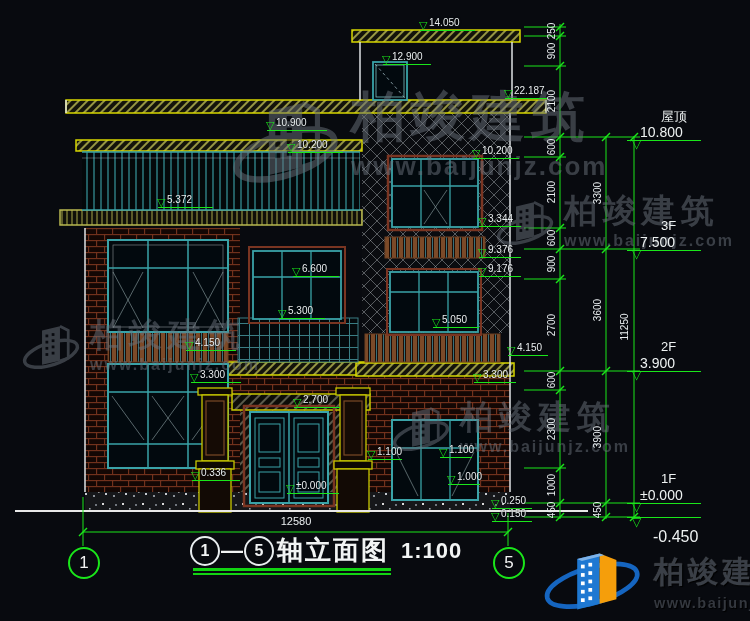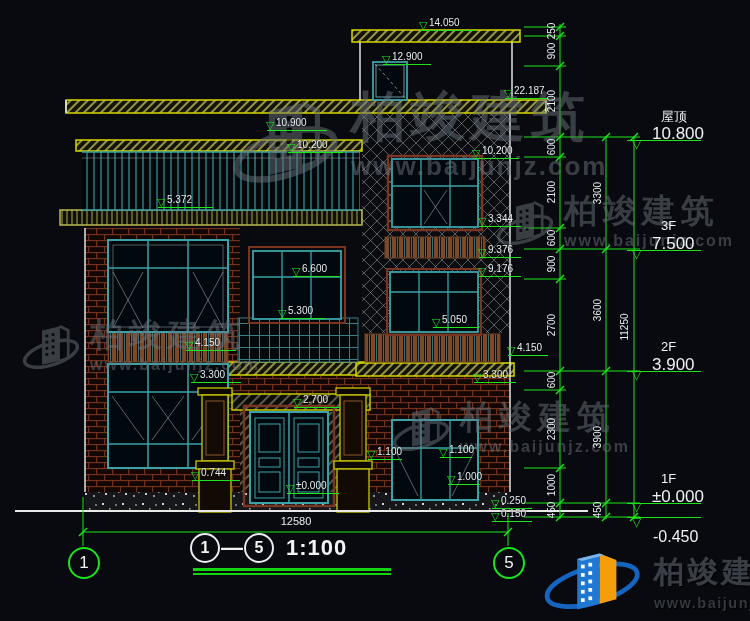--- a/index.html
+++ b/index.html
@@ -11,21 +11,21 @@
   .mk .t{position:absolute;left:4px;bottom:2px;white-space:nowrap;
          font-size:10px;color:#e9eef0;text-shadow:0 0 2px #000;margin-top:43px;}
   .mk .ln{position:absolute;left:-5px;top:0;width:var(--w);height:1px;background:#1ae61a;}
   .mk .tri{position:absolute;left:-6px;top:-10px;color:#1ae61a;font-size:11px;line-height:11px;}
 
   
   .fm{position:absolute;left:627px;top:var(--y);width:0;height:0;}
   .fm .ln{position:absolute;left:0;top:0;width:74px;height:1.2px;background:#1ae61a;}
   .fm .tri{position:absolute;left:5px;top:-2px;color:#1ae61a;font-size:12px;line-height:12px;}
   .fm .name{position:absolute;left:34px;top:-32px;font-size:13px;color:#eef2f2;white-space:nowrap;}
-  .fm .val{position:absolute;left:25px;top:-16px;font-size:17px;color:#eef2f2;white-space:nowrap;}
+  .fm .val{position:absolute;left:13px;top:-16px;font-size:14px;color:#eef2f2;white-space:nowrap;}
   .below-datum{position:absolute;left:627px;top:517px;width:0;height:0;}
   .below-datum .ln{position:absolute;left:0;top:0;width:74px;height:1.2px;background:#1ae61a;}
   .below-datum .tri{position:absolute;left:5px;top:-1px;color:#1ae61a;font-size:12px;line-height:12px;}
   .below-datum .t{position:absolute;left:26px;top:11px;font-size:16px;color:#eef2f2;white-space:nowrap;}
 
   
   .cv{position:absolute;left:var(--x);top:var(--y);font-size:10px;color:#e9eef0;white-space:nowrap;
       transform:translate(-50%,-50%) rotate(-90deg);}
 
   
@@ -474,21 +474,21 @@
       <span class="t">1.100</span>
     </div>
     <div class="mk" style="--x: 453px; --y: 484px; --w: 32px;">
       <span class="tri">▽</span>
       <span class="ln"></span>
       <span class="t">1.000</span>
     </div>
     <div class="mk" style="--x: 197px; --y: 480px; --w: 48px;">
       <span class="tri">▽</span>
       <span class="ln"></span>
-      <span class="t">0.744</span>
+      <span class="t">0.336</span>
     </div>
     <div class="mk" style="--x: 497px; --y: 508px; --w: 40px;">
       <span class="tri">▽</span>
       <span class="ln"></span>
       <span class="t">0.250</span>
     </div>
     <div class="mk" style="--x: 497px; --y: 521px; --w: 40px;">
       <span class="tri">▽</span>
       <span class="ln"></span>
       <span class="t">0.150</span>
@@ -588,20 +588,21 @@
     <div class="axis" style="--x: 493px;">
       <span>5</span>
     </div>
 
   <div class="bottom-dim">12580</div>
 
   <div class="title">
     <span class="circ">1</span>
     <span class="dash">—</span>
     <span class="circ">5</span>
+    <span class="main">轴立面图</span>
     <span class="scale">1:100</span>
   </div>
   <div class="title-u1"></div>
   <div class="title-u2"></div>
 
   <div class="brand">
     <svg width="112" height="72" viewBox="0 0 120 75">
       <ellipse cx="58" cy="42" rx="50" ry="19" transform="rotate(-16 58 42)" fill="none" stroke="#1565c0" stroke-width="5"></ellipse>
       <polygon points="42,14 66,8 66,62 42,68" fill="#1e78d2"></polygon>
       <polygon points="66,8 84,15 84,57 66,62" fill="#f59e0b"></polygon>

